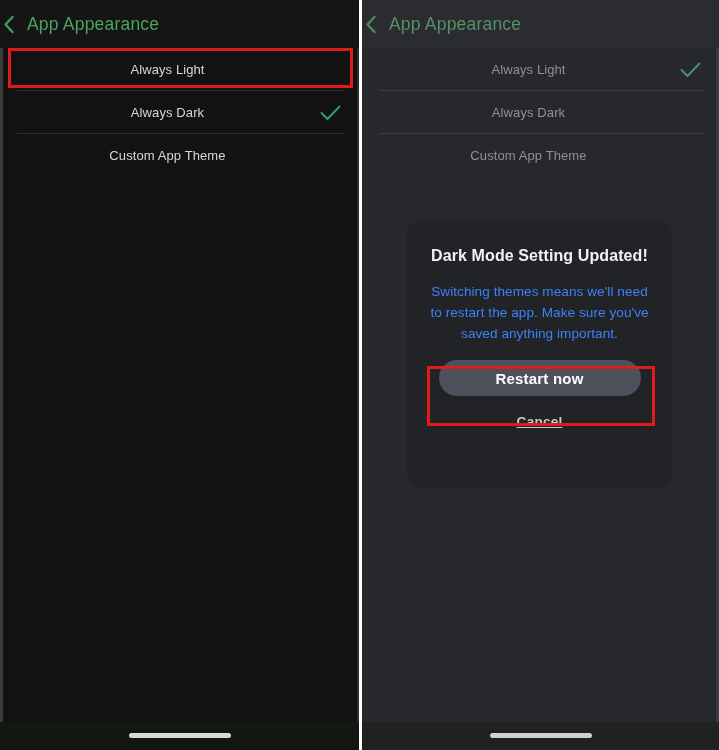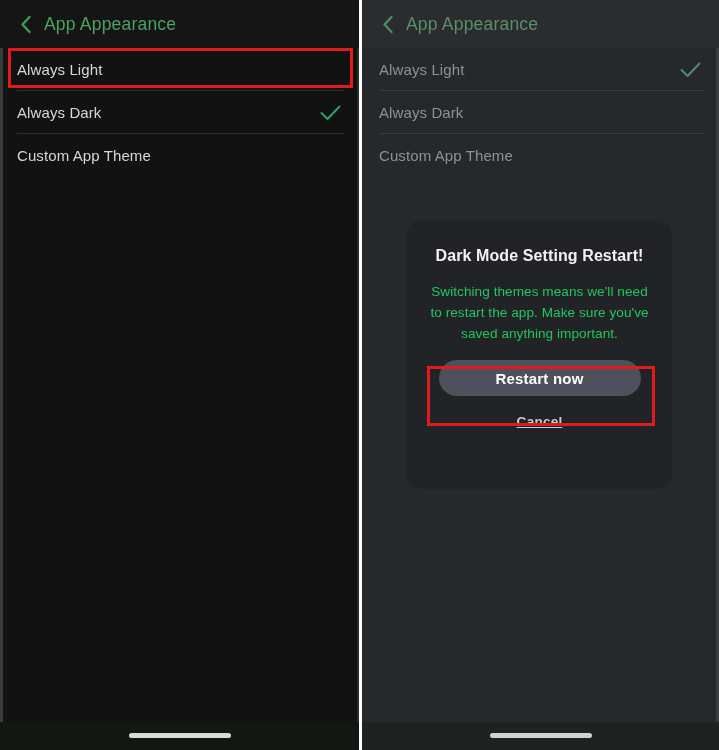--- a/index.html
+++ b/index.html
@@ -41,21 +41,21 @@
     border-right: 3px solid #3a3c40;
   }
 
   
   .app-header {
     position: absolute;
     left: 0; right: 0; top: 0;
     height: 48px;
     display: flex;
     align-items: center;
-    padding-left: 17px;
+    padding-left: 0;
     z-index: 3;
   }
   .panel-left  .app-header { background: #151515; }
   .panel-right .app-header { background: #2a2c30; }
 
   .back-chevron {
     display: inline-flex;
     align-items: center;
     justify-content: center;
     width: 18px;
@@ -83,23 +83,24 @@
     z-index: 2;
   }
   .option-row {
     position: relative;
     height: 43px;
     display: flex;
     align-items: center;
     padding: 0 17px;
   }
   .option-label {
-    font-size: 15px;
+    font-size: 13px;
     letter-spacing: 0.1px;
     flex: 1 1 auto;
+    text-align: center;
   }
   .panel-left  .option-label { color: #d7d7d7; }
   .panel-right .option-label { color: #8f9196; }
 
   .option-check {
     width: 24px;
     height: 24px;
     display: flex;
     align-items: center;
     justify-content: center;
@@ -160,21 +161,21 @@
     font-size: 16px;
     font-weight: bold;
     color: #f2f2f2;
     text-align: center;
     letter-spacing: 0.1px;
   }
   .dialog-body {
     margin-top: 16px;
     font-size: 13.6px;
     line-height: 21px;
-    color: #22c55e;
+    color: #3b82f6;
     text-align: center;
     letter-spacing: 0.05px;
   }
   .dialog-primary-btn {
     margin-top: 16px;
     width: 202px;
     height: 36px;
     border: none;
     border-radius: 24px;
     background: #4c515b;
@@ -316,21 +317,21 @@
         <span class="option-check hidden">
           <svg width="21" height="16" viewBox="0 0 21 16" fill="none">
             <path d="M1.5 8 L7.5 14 L19.5 1.5" stroke-width="2" stroke-linecap="round" stroke-linejoin="round"></path>
           </svg>
         </span>
       </div>
 
     </div>
 
     <div class="dialog">
-      <div class="dialog-title">Dark Mode Setting Restart!</div>
+      <div class="dialog-title">Dark Mode Setting Updated!</div>
       <div class="dialog-body">Switching themes means we'll need to restart the app. Make sure you've saved anything important.</div>
       <button class="dialog-primary-btn">Restart now</button>
       <button class="dialog-secondary-btn">Cancel</button>
     </div>
 
     <div class="bottom-zone">
       <div class="home-indicator"></div>
     </div>
   </div>
 

